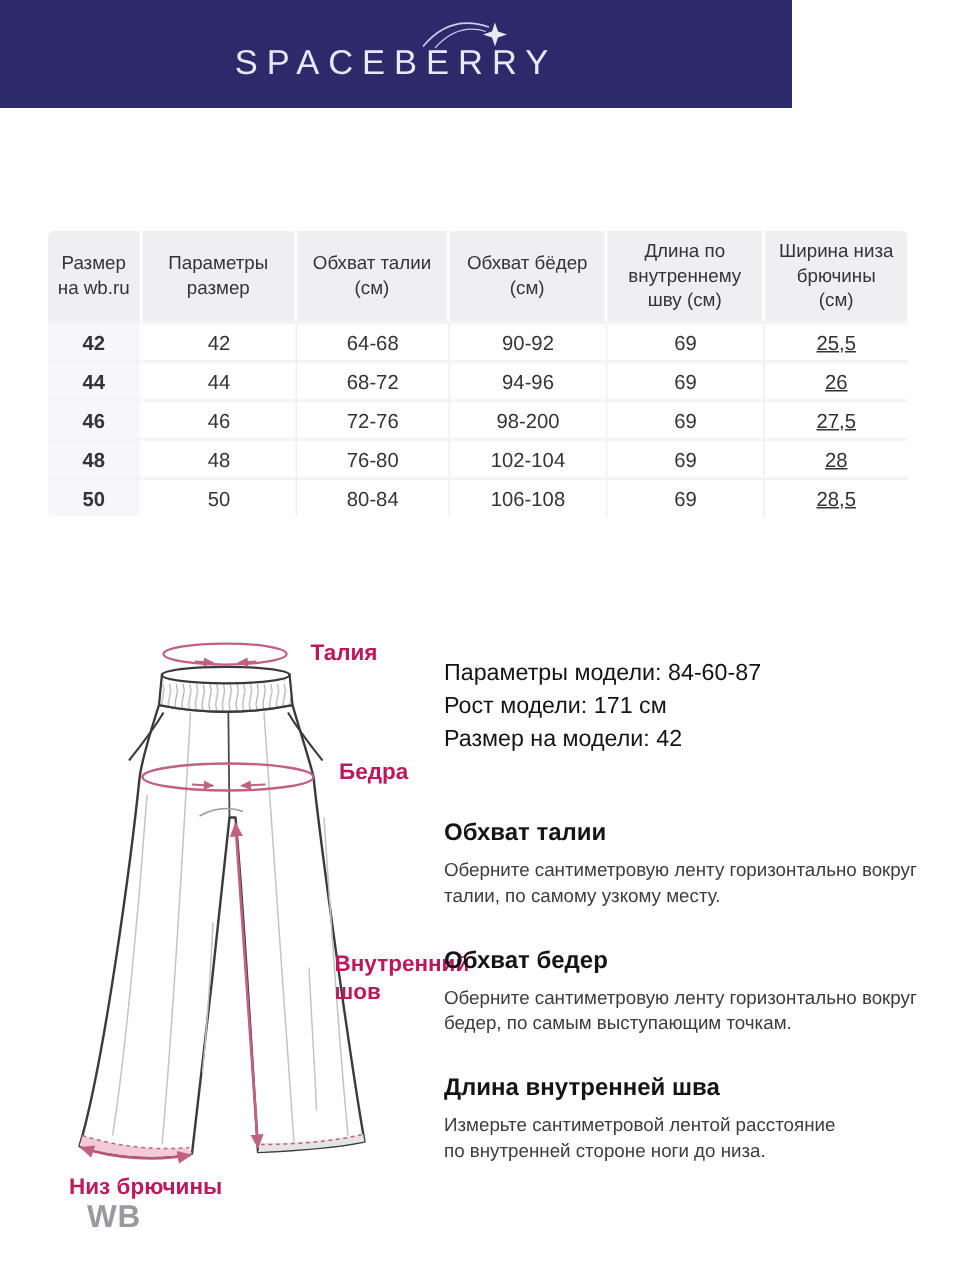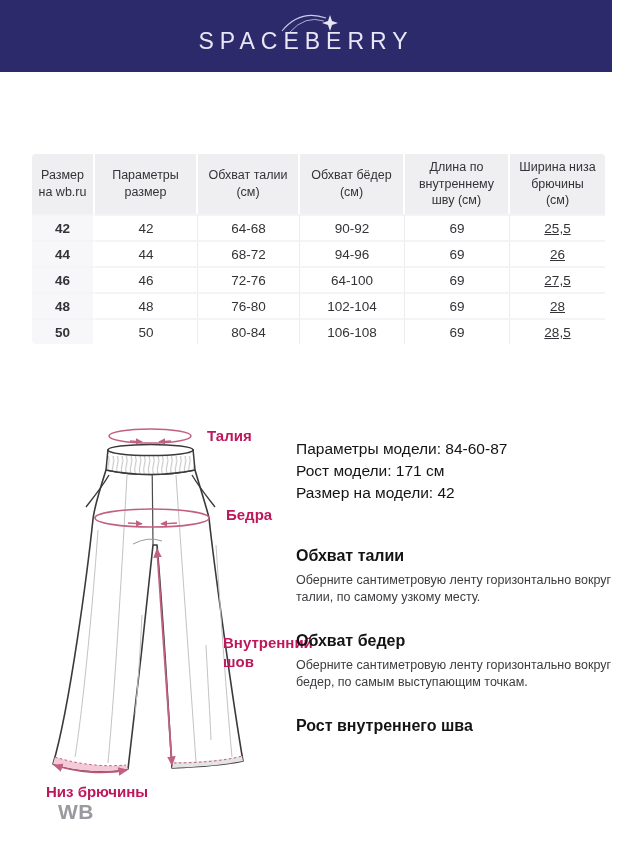--- a/index.html
+++ b/index.html
@@ -1,20 +1,20 @@
 <!DOCTYPE html>
 <html><head>
 <meta charset="utf-8">
 <style>
   * { margin:0; padding:0; box-sizing:border-box; }
   html,body { width:636px; height:848px; background:#ffffff; font-family:"Liberation Sans", sans-serif; overflow:hidden; }
   .page { position:relative; width:636px; height:848px; background:#fff; }
 
   
-  .brand-bar { position:absolute; left:0; top:0; width:612px; height:72px; background:#2c2a6a; }
+  .brand-bar { position:absolute; left:0; top:0; width:528px; height:72px; background:#2c2a6a; }
   .brand-logo { position:absolute; left:0; top:0; width:100%; height:72px; display:flex; align-items:center; justify-content:center; }
   .brand-logo span { color:#e9e7f6; font-size:23px; font-weight:400; letter-spacing:6px; padding-top:10px; }
   .comet { position:absolute; left:278px; top:7px; width:70px; height:30px; }
 
   
   .size-table-wrap { position:absolute; left:32px; top:154px; width:573px; }
   table.size-table { width:573px; border-collapse:separate; border-spacing:0; table-layout:fixed; border-radius:4px; overflow:hidden; }
   .size-table th {
     background:#efeff1; color:#333338; font-size:12.5px; font-weight:500;
     text-align:center; vertical-align:middle; height:60px; line-height:1.35;
@@ -106,21 +106,21 @@
             <td>44</td>
             <td>68-72</td>
             <td>94-96</td>
             <td>69</td>
             <td>26</td>
           </tr>
           <tr>
             <td class="size-col">46</td>
             <td>46</td>
             <td>72-76</td>
-            <td>64-100</td>
+            <td>98-200</td>
             <td>69</td>
             <td>27,5</td>
           </tr>
           <tr>
             <td class="size-col">48</td>
             <td>48</td>
             <td>76-80</td>
             <td>102-104</td>
             <td>69</td>
             <td>28</td>
@@ -213,19 +213,21 @@
           <h3>Обхват талии</h3>
           <p>Оберните сантиметровую ленту горизонтально вокруг
 талии, по самому узкому месту.</p>
         </div>
         <div class="guide-section">
           <h3>Обхват бедер</h3>
           <p>Оберните сантиметровую ленту горизонтально вокруг
 бедер, по самым выступающим точкам.</p>
         </div>
         <div class="guide-section">
-          <h3>Рост внутреннего шва</h3>
+          <h3>Длина внутренней шва</h3>
+          <p>Измерьте сантиметровой лентой расстояние
+по внутренней стороне ноги до низа.</p>
         </div>
       </div>
   </div>
 
   <div class="watermark">WB</div>
 </div>
 
 </body></html>

